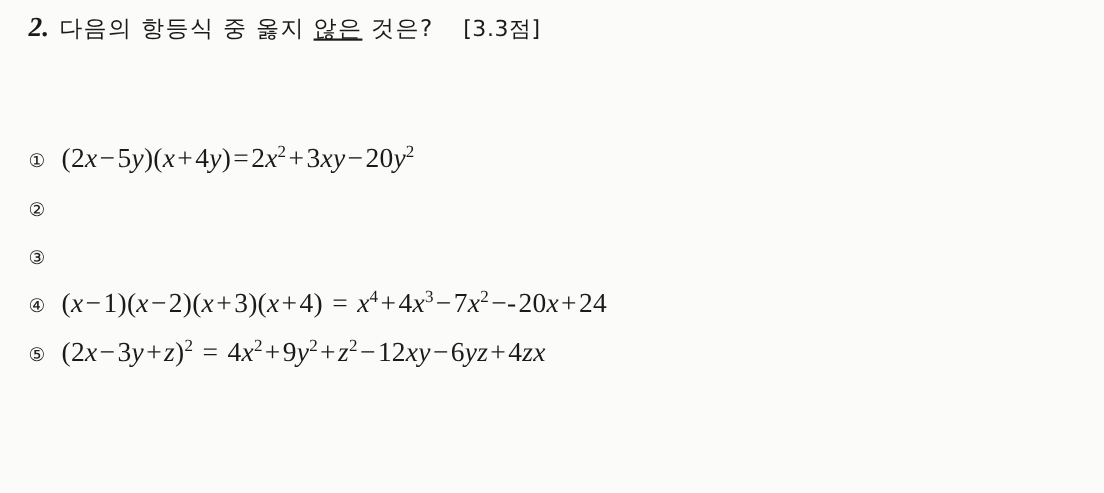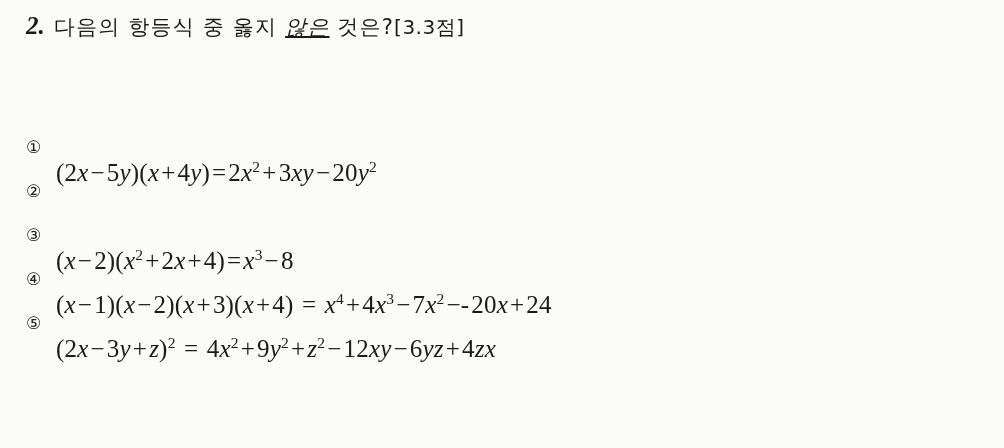--- a/index.html
+++ b/index.html
@@ -47,26 +47,25 @@
     letter-spacing: 0px;
   }
   .qtext {
     font-family: "DejaVu Sans", sans-serif;
     font-size: 21px;
     letter-spacing: 1.2px;
   }
   .underline {
     text-decoration: underline;
     text-underline-offset: 2px;
-    font-style: italic;
   }
   .qscore {
     font-family: "DejaVu Sans", sans-serif;
     font-size: 20px;
-    margin-left: 0;
+    margin-left: 27px;
     letter-spacing: 0.5px;
   }
 
   
   .choices {
     position: absolute;
     left: 26px;
     top: 128px;
     width: 950px;
   }
@@ -84,21 +83,20 @@
     font-size: 17px;
     line-height: 30px;
     padding-top: 4px;
     color: #222;
   }
   .math {
     font-family: "Liberation Serif", serif;
     font-size: 25px;
     line-height: 34px;
     letter-spacing: 0.2px;
-    margin-top: 28px;
   }
   .math i {
     font-style: italic;
     font-family: "Liberation Serif", serif;
   }
   .math sup {
     font-size: 0.62em;
     vertical-align: super;
     line-height: 0;
     font-style: italic;
@@ -125,21 +123,20 @@
       <span class="cnum">①</span>
       <span class="math">(2<i>x</i><span class="op">−</span>5<i>y</i>)(<i>x</i><span class="op">+</span>4<i>y</i>)<span class="op">=</span>2<i>x</i><sup class="rm">2</sup><span class="op">+</span>3<i>xy</i><span class="op">−</span>20<i>y</i><sup class="rm">2</sup></span>
     </div>
 
     <div class="choice">
       <span class="cnum">②</span>
     </div>
 
     <div class="choice">
       <span class="cnum">③</span>
-      <span class="math">(<i>x</i><span class="op">−</span>2)(<i>x</i><sup class="rm">2</sup><span class="op">+</span>2<i>x</i><span class="op">+</span>4)<span class="op">=</span><i>x</i><sup class="rm">3</sup><span class="op">−</span>8</span>
     </div>
 
     <div class="choice">
       <span class="cnum">④</span>
       <span class="math">(<i>x</i><span class="op">−</span>1)(<i>x</i><span class="op">−</span>2)(<i>x</i><span class="op">+</span>3)(<i>x</i><span class="op">+</span>4)&nbsp;<span class="op">=</span>&nbsp;<i>x</i><sup class="rm">4</sup><span class="op">+</span>4<i>x</i><sup class="rm">3</sup><span class="op">−</span>7<i>x</i><sup class="rm">2</sup><span class="op">−-</span>20<i>x</i><span class="op">+</span>24</span>
     </div>
 
     <div class="choice">
       <span class="cnum">⑤</span>
       <span class="math">(2<i>x</i><span class="op">−</span>3<i>y</i><span class="op">+</span><i>z</i>)<sup class="rm">2</sup>&nbsp;<span class="op">=</span>&nbsp;4<i>x</i><sup class="rm">2</sup><span class="op">+</span>9<i>y</i><sup class="rm">2</sup><span class="op">+</span><i>z</i><sup class="rm">2</sup><span class="op">−</span>12<i>xy</i><span class="op">−</span>6<i>yz</i><span class="op">+</span>4<i>zx</i></span>

